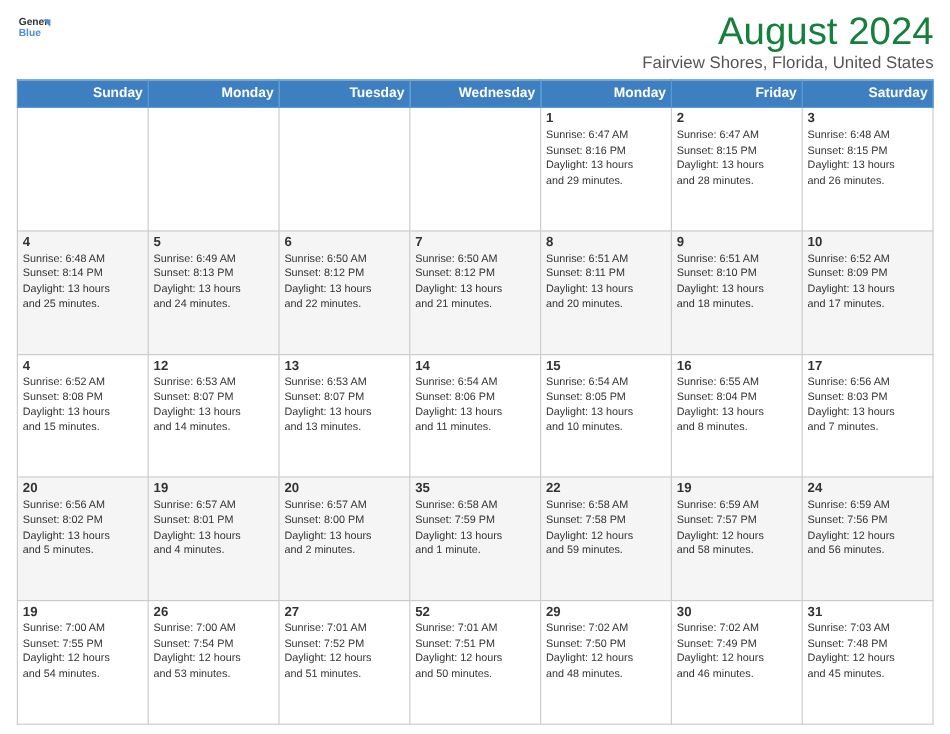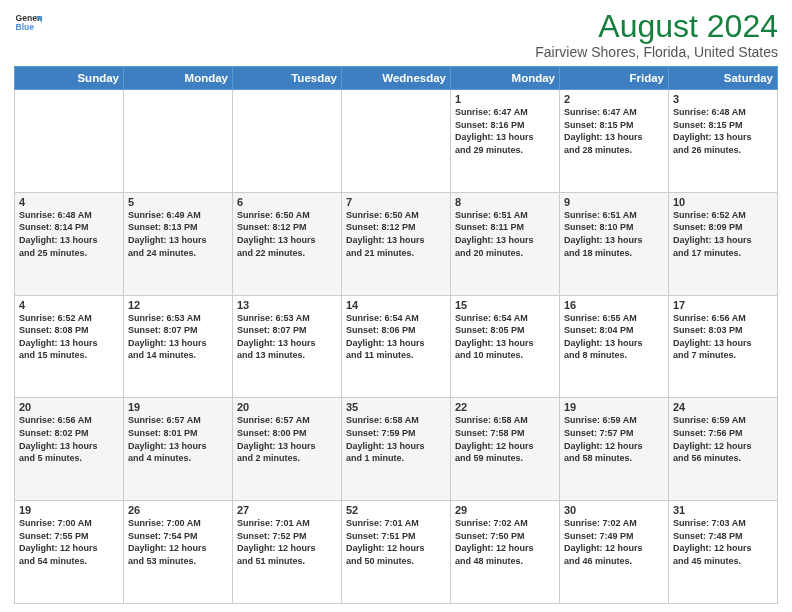--- a/index.html
+++ b/index.html
@@ -78,21 +78,20 @@
     .day-num {
       font-size: 11px;
       font-weight: bold;
       display: block;
       margin-bottom: 1px;
     }
     .day-info {
       font-size: 9px;
       line-height: 1.4;
       color: #333;
-      font-weight: bold;
     }
     .empty {
       background: #fff !important;
     }
   </style>
 </head>
 <body>
 
 <div class="page">
   <div class="header">

